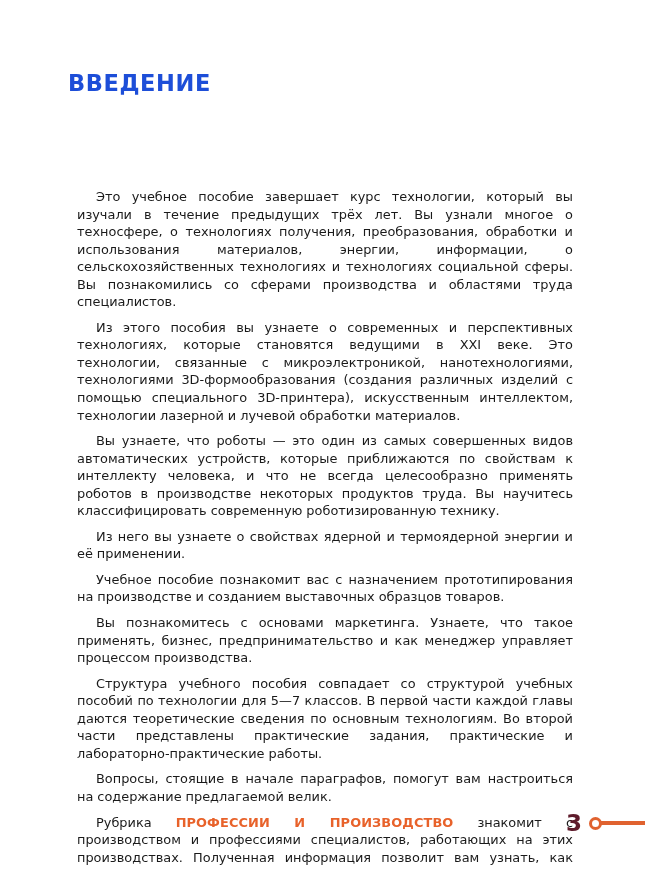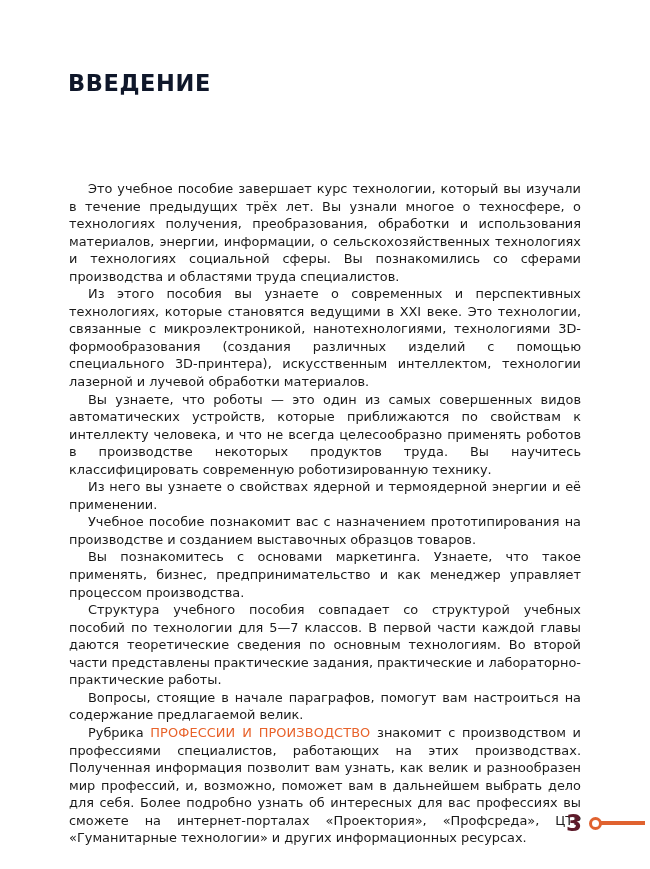--- a/index.html
+++ b/index.html
@@ -24,54 +24,54 @@
 
   
   .chapter-title {
     position: absolute;
     left: 68px;
     top: 57px;
     font-family: "DejaVu Sans", sans-serif;
     font-weight: bold;
     font-size: 22.5px;
     letter-spacing: 0.6px;
-    color: #0f172a;
+    color: #1d4ed8;
     line-height: 1;
     white-space: nowrap;
   }
 
   
   .body-block {
     position: absolute;
     left: 69px;
     top: 180px;
     width: 512px;
     font-size: 12.9px;
     line-height: 17.55px;
     color: #1a1a1a;
     text-align: justify;
     text-justify: inter-word;
     -webkit-hyphens: manual;
     hyphens: manual;
   }
 
   .body-block p {
-    margin: 0;
+    margin: 8px;
     text-indent: 19px;
     text-align: justify;
     word-spacing: -0.1px;
   }
 
   .body-block p:last-child {
     text-align: justify;
   }
 
   .rubric {
     color: #e8622a;
-    font-weight: normal;
+    font-weight: bold;
     letter-spacing: 0.1px;
   }
 
   
   .folio {
     position: absolute;
     right: 5px;
     bottom: 33px;
     display: flex;
     align-items: center;

